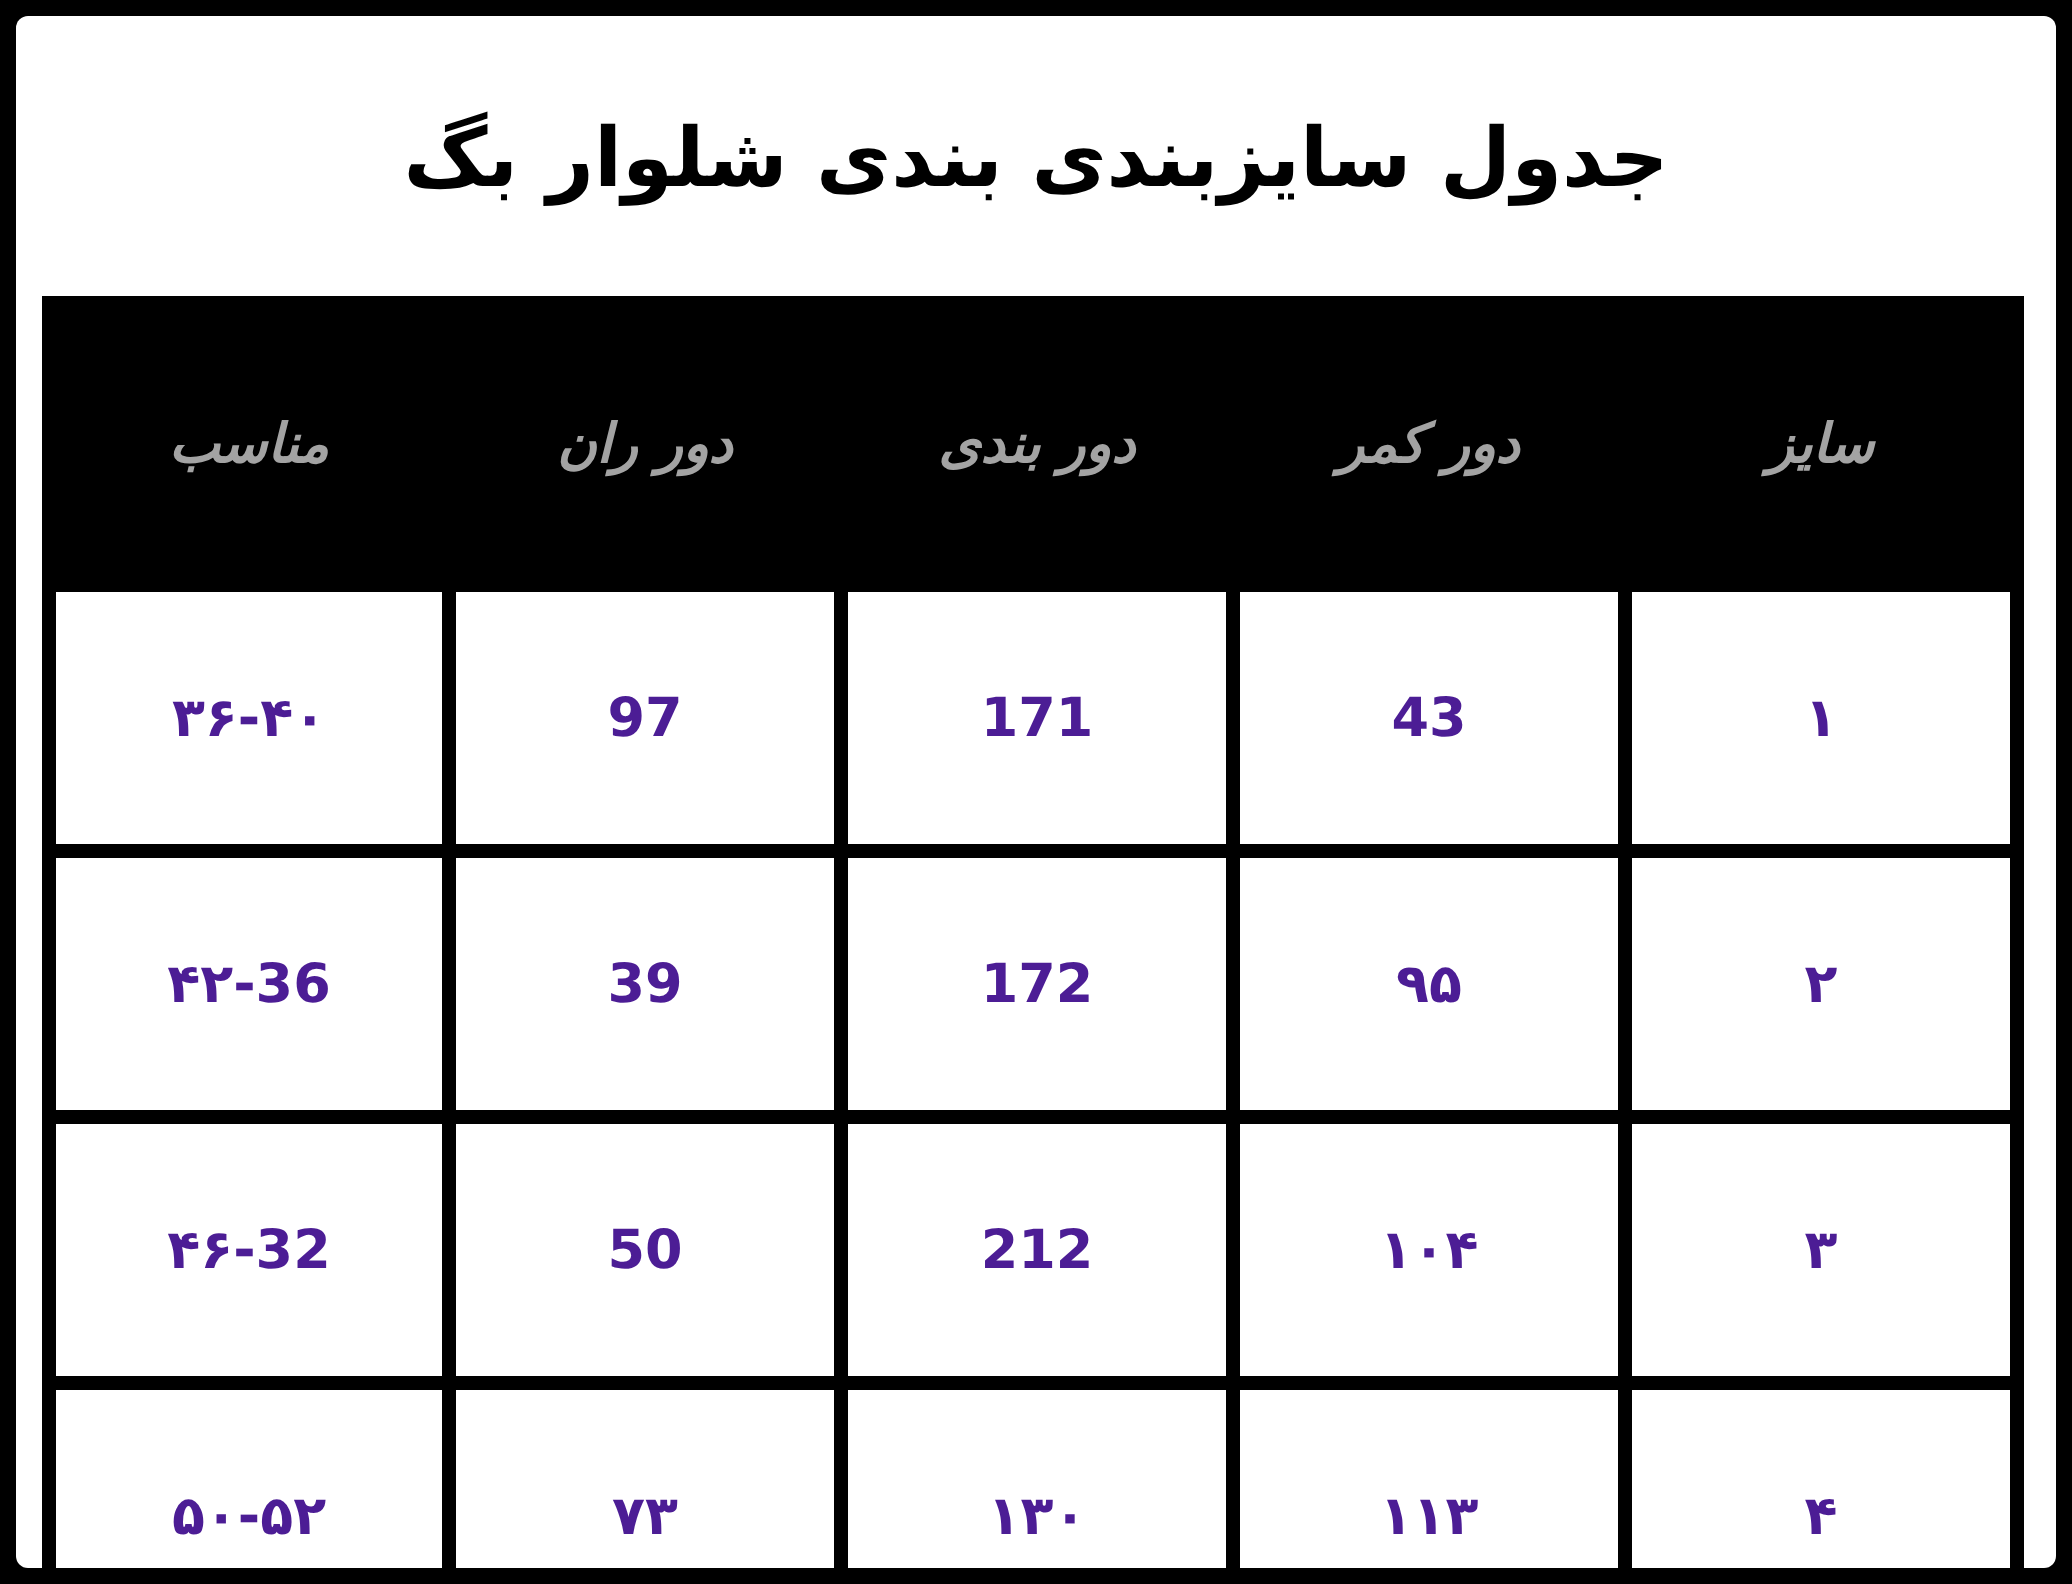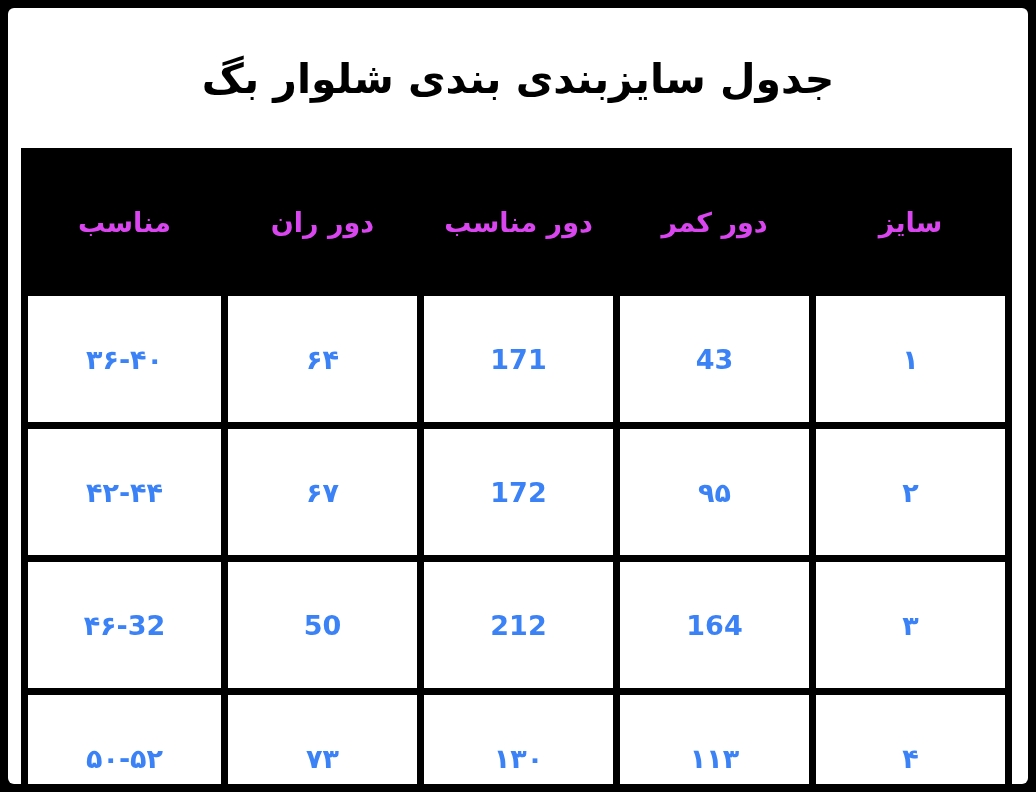--- a/index.html
+++ b/index.html
@@ -55,30 +55,31 @@
     border-collapse: collapse;
     width: 984px;
     table-layout: fixed;
     direction: rtl;
   }
   table.size-table th,
   table.size-table td {
     border: 7px solid #000000;
     text-align: center;
     vertical-align: middle;
-    color: #3b82f6;
+    color: #4c1d95;
     background: #ffffff;
   }
   table.size-table thead th {
     background: #000000;
-    color: #d946ef;
+    color: #a3a3a3;
     border-color: #000000;
     height: 132px;
     font-size: 27px;
     font-weight: bold;
+    font-style: italic;
   }
   table.size-table tbody td {
     height: 124px;
     font-size: 27px;
     font-weight: bold;
   }
   table.size-table col.c-size { width: 196px; }
   table.size-table col.c-waist { width: 196px; }
   table.size-table col.c-hip { width: 196px; }
   table.size-table col.c-thigh { width: 196px; }
@@ -98,43 +99,43 @@
           <col class="c-size">
           <col class="c-waist">
           <col class="c-hip">
           <col class="c-thigh">
           <col class="c-fit">
         </colgroup>
         <thead>
           <tr>
             <th>سایز</th>
             <th>دور کمر</th>
-            <th>دور مناسب</th>
+            <th>دور بندی</th>
             <th>دور ران</th>
             <th>مناسب</th>
           </tr>
         </thead>
         <tbody>
           <tr>
             <td>۱</td>
             <td>43</td>
             <td>171</td>
-            <td>۶۴</td>
+            <td>97</td>
             <td>۳۶-۴۰</td>
           </tr>
           <tr>
             <td>۲</td>
             <td>۹۵</td>
             <td>172</td>
-            <td>۶۷</td>
-            <td>۴۲-۴۴</td>
+            <td>39</td>
+            <td>۴۲-36</td>
           </tr>
           <tr>
             <td>۳</td>
-            <td>164</td>
+            <td>۱۰۴</td>
             <td>212</td>
             <td>50</td>
             <td>۴۶-32</td>
           </tr>
           <tr>
             <td>۴</td>
             <td>۱۱۳</td>
             <td>۱۳۰</td>
             <td>۷۳</td>
             <td>۵۰-۵۲</td>

